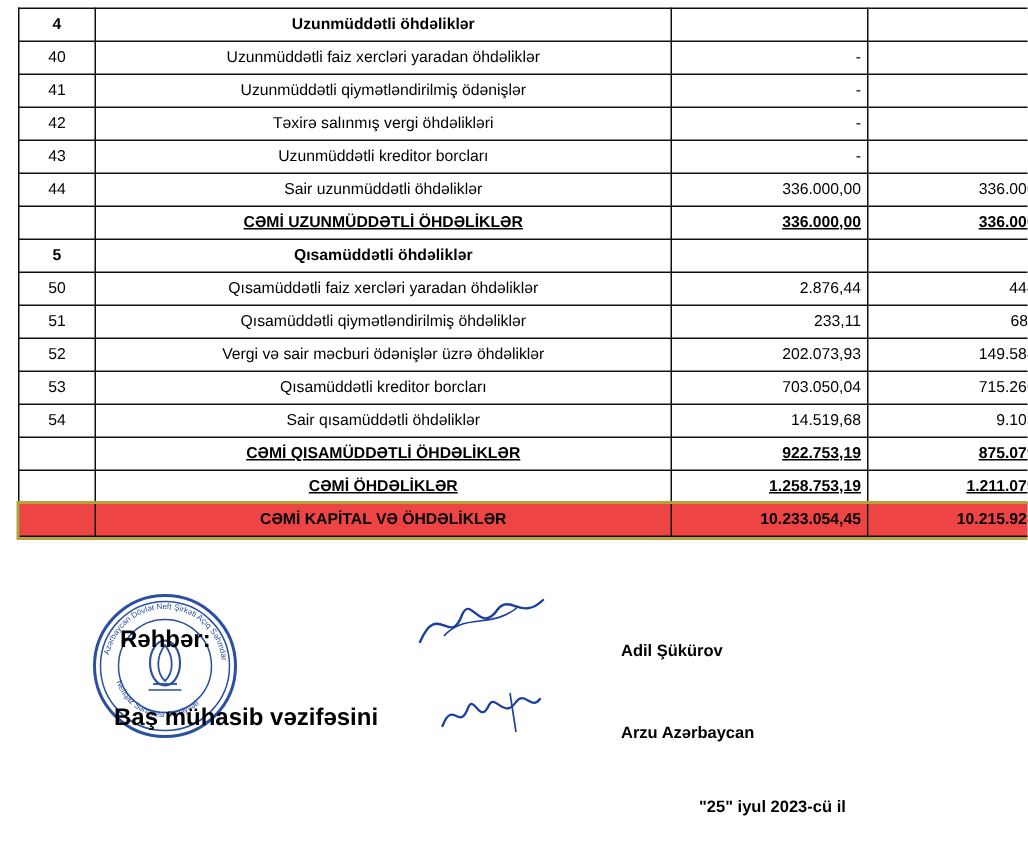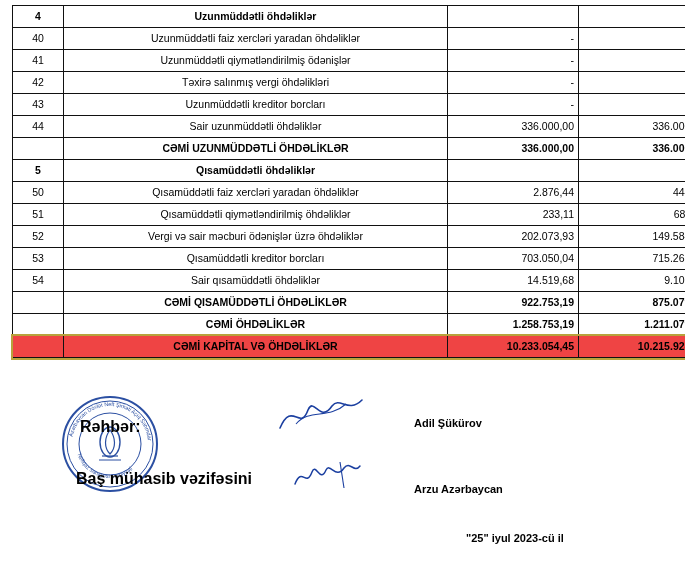--- a/index.html
+++ b/index.html
@@ -46,20 +46,21 @@
   .c-val {
     width: 122px;
     text-align: right;
     padding-right: 7px;
   }
   .section-row td {
     font-weight: bold;
   }
   .total-row td {
     font-weight: bold;
+    text-decoration: underline;
   }
   .grand-row td {
     font-weight: bold;
     background: #ef4444;
   }
   .grand-row {
     outline: 2px solid #b8a23c;
   }
   .sig-area {
     position: relative;
@@ -259,21 +260,21 @@
     </div>
 
     <div class="sign2">
       <svg width="72" height="36" viewBox="0 0 72 36">
         <path d="M3 26 C10 8 14 30 20 14 C24 4 28 26 34 12 C38 4 44 22 52 10 C58 2 62 16 68 8" fill="none" stroke="#1b3fa0" stroke-width="1.5" stroke-linecap="round"></path>
         <path d="M48 4 L52 30" fill="none" stroke="#1b3fa0" stroke-width="1.1"></path>
       </svg>
     </div>
 
     <div class="lbl" style="left:80px; top:36px;">Rəhbər:</div>
-    <div class="nm" style="left:414px; top:37px;">Adil Şükürov</div>
+    <div class="nm" style="left:414px; top:48px;">Adil Şükürov</div>
 
     <div class="lbl" style="left:76px; top:88px;">Baş mühasib vəzifəsini</div>
     <div class="nm" style="left:414px; top:103px;">Arzu Azərbaycan</div>
 
     <div class="date" style="left:466px; top:152px;">"25" iyul 2023-cü il</div>
   </div>
 
 </div>
 
 </body></html>

